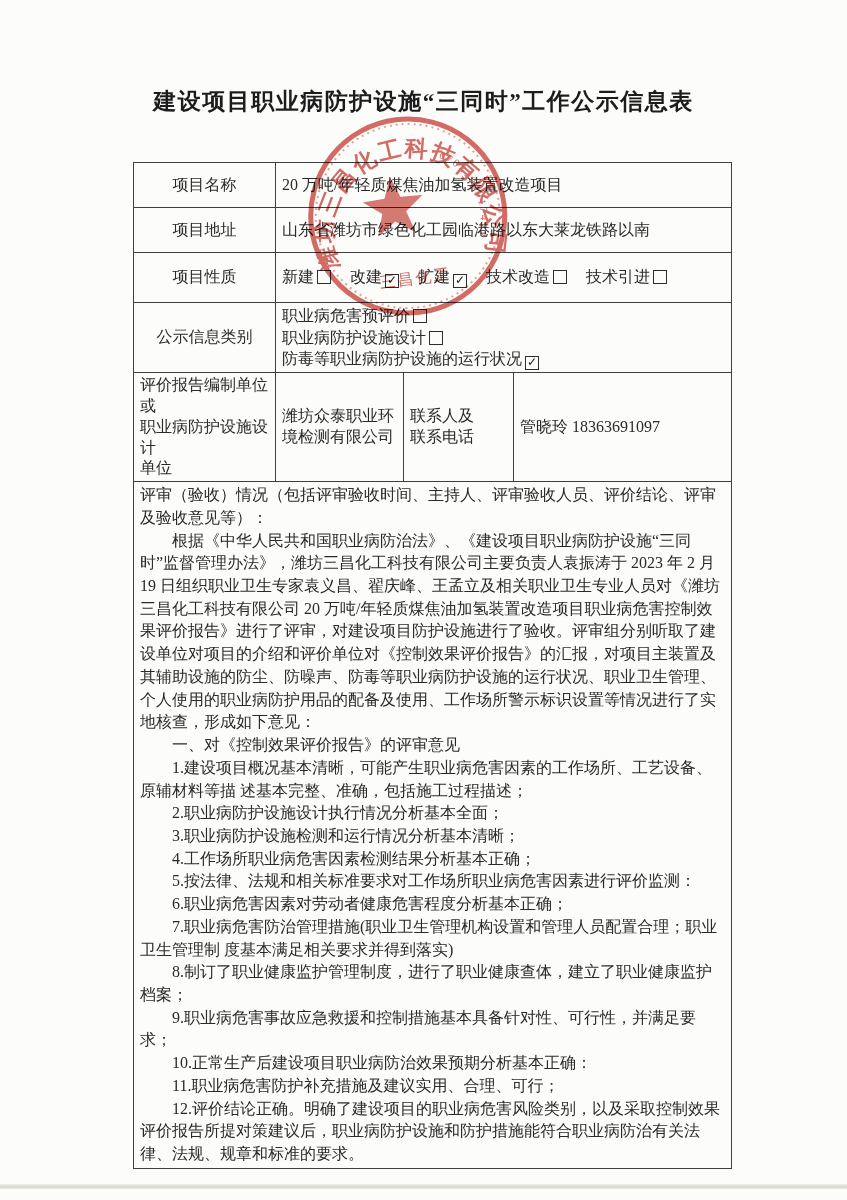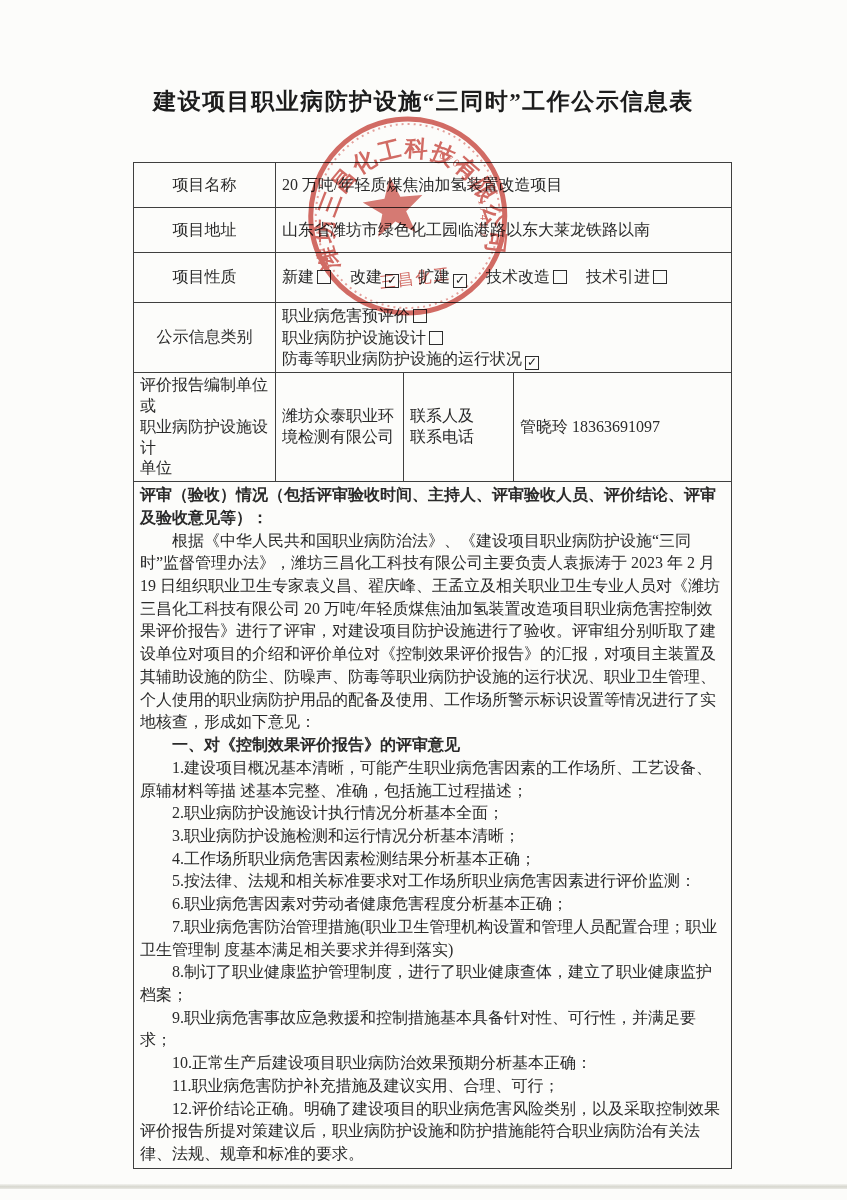--- a/index.html
+++ b/index.html
@@ -36,21 +36,21 @@
     vertical-align:-2px;margin-left:3px;color:#1e1e1e;
   }
   td.multi{padding-left:12px;}
   td.multi .mline{line-height:1.35;}
   td.review{
     vertical-align:top;padding:7px 10px 8px 10px;
     font-size:15px;line-height:1.42;color:#232323;
   }
   td.review p{margin:0;}
   .ind{text-indent:2em;}
-  .b{font-weight:bold;}
+  .b{font-weight:normal;}
   .seal{
     position:absolute;left:302px;top:112px;width:212px;height:212px;
     opacity:.78;mix-blend-mode:multiply;
     transform:rotate(-7deg);
     pointer-events:none;
   }
   .page-edge{
     position:absolute;left:0;top:1184px;width:847px;height:5px;
     background:linear-gradient(#f2f2ee 0%,#d7d7cf 55%,#e9e9e4 100%);
   }

